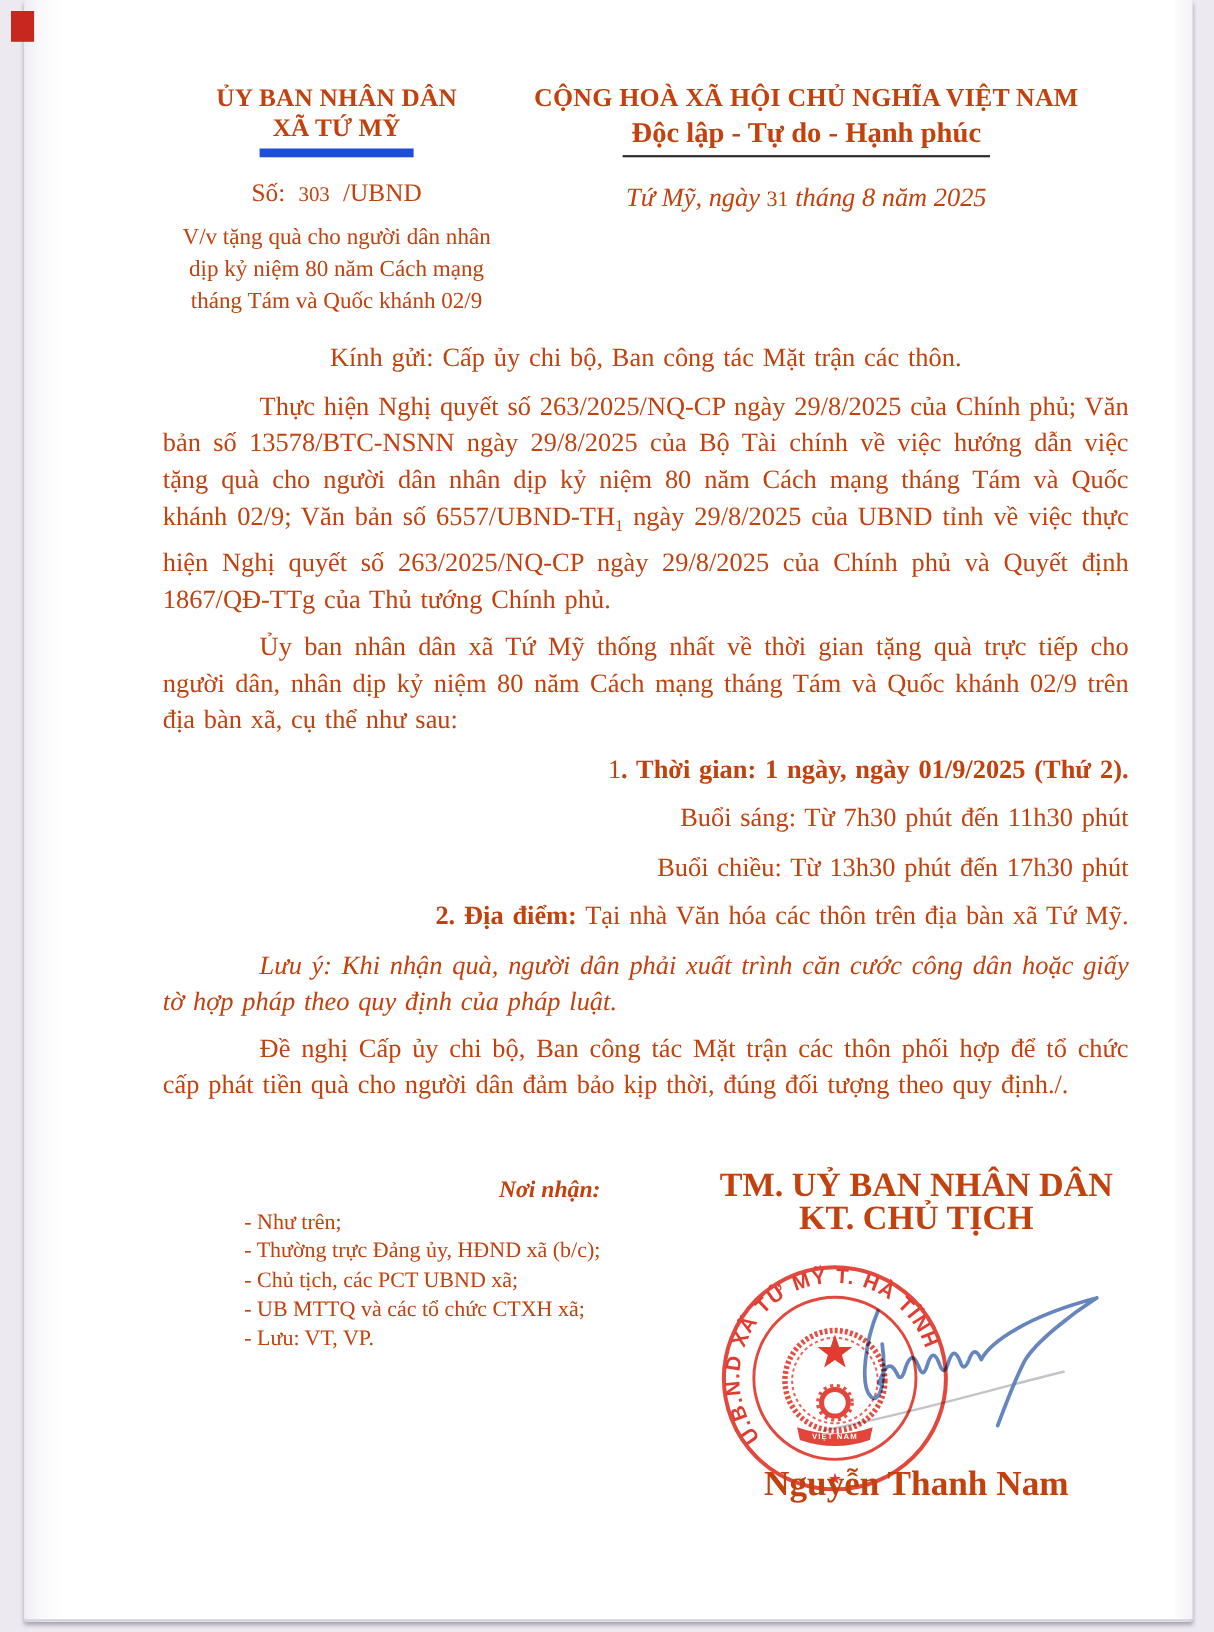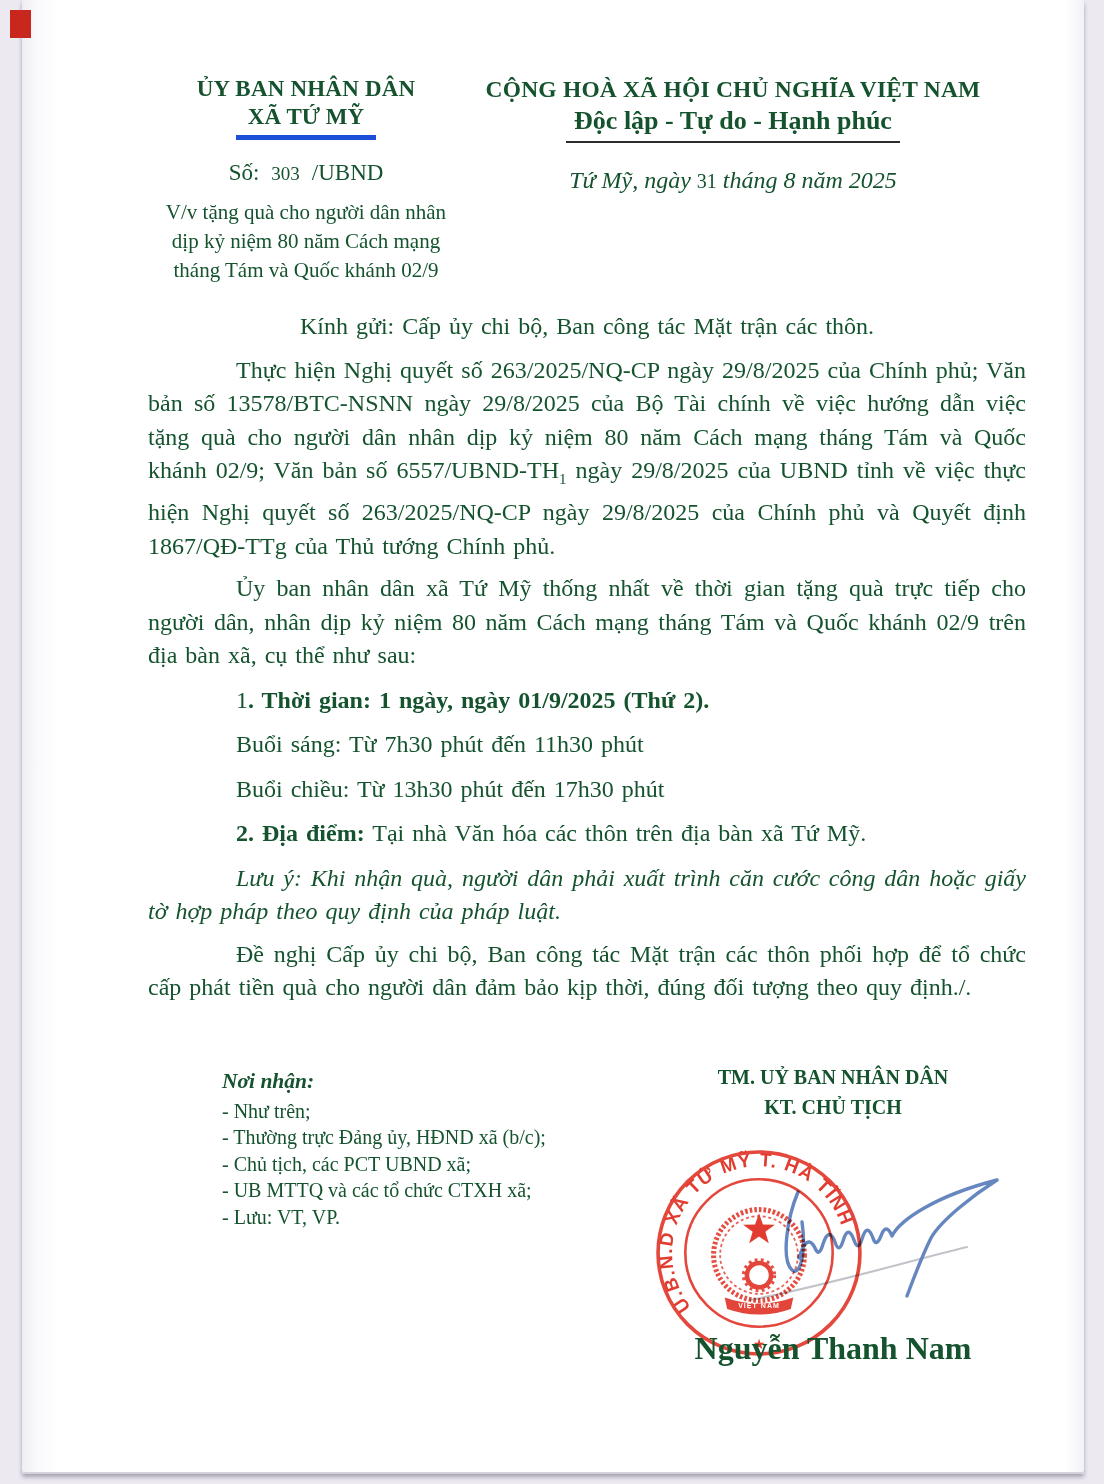--- a/index.html
+++ b/index.html
@@ -1,53 +1,53 @@
 <!DOCTYPE html>
 <html><head>
 <meta charset="utf-8">
 <style>
   html,body{margin:0;padding:0;background:#e9e6ee;}
   .canvas{position:relative;width:1104px;height:1484px;overflow:hidden;
-          background:#ece9f1;font-family:"Liberation Serif","DejaVu Serif",serif;color:#14532d;}
+          background:#ece9f1;font-family:"Liberation Serif","DejaVu Serif",serif;color:#c2410c;}
   .page{position:absolute;left:22px;top:0;right:20px;bottom:10px;border-radius:2px;
         background:linear-gradient(90deg,#efedf3 0,#fafafc 16px,#ffffff 38px,#ffffff calc(100% - 18px),#f3f1f6 100%);
         box-shadow:0 3px 4px rgba(80,75,95,.45), inset 0 -2px 0 #d4d1da;}
   .red-mark{position:absolute;left:10px;top:10px;width:21px;height:28px;background:#c8271d;}
 
   
   .hdr-left{position:absolute;left:128px;top:76px;width:356px;text-align:center;}
   .hl1{font-size:23px;font-weight:bold;letter-spacing:.2px;}
-  .hl2{font-size:23px;font-weight:bold;display:inline-block;border-bottom:5px solid #1d4ed8;padding:2px 12px 5px;}
+  .hl2{font-size:23px;font-weight:bold;display:inline-block;border-bottom:8px solid #1d4ed8;padding:2px 12px 5px;}
   .so{margin-top:20px;font-size:23px;}
   .so .num{font-size:19px;padding:0 12px;text-align:right;}
   .subject{margin-top:12px;font-size:21px;line-height:29px;}
 
   
   .hdr-right{position:absolute;left:468px;top:76px;width:530px;text-align:center;}
   .hr1{font-size:23.5px;font-weight:bold;letter-spacing:.2px;}
   .hr2{font-size:26px;font-weight:bold;display:inline-block;border-bottom:2.5px solid #2b2b2e;padding:1px 8px 5px;margin-top:2px;}
   .date{margin-top:24px;font-size:24px;font-style:italic;}
   .date .day{font-size:20px;font-style:normal;padding:0 6px;}
 
   
   .doc-body{position:absolute;left:148px;top:310px;width:878px;font-size:24px;line-height:33.5px;
             text-align:justify;word-spacing:2px;}
   .doc-body p{margin:0;text-indent:88px;}
   .salutation{text-align:center;text-indent:0 !important;margin-bottom:10px !important;}
   .gap{margin-top:9px !important;}
-  .line{margin-top:11px !important;text-align:left;}
+  .line{margin-top:11px !important;text-align:right;}
   .note{font-style:italic;margin-top:11px !important;}
   b.inl{font-weight:bold;}
   sub{font-size:15px;}
 
   
   .recipients{position:absolute;left:222px;top:1068px;font-size:20px;line-height:26.5px;}
-  .recipients .nn{font-size:21.5px;font-weight:bold;font-style:italic;margin-bottom:3px;}
+  .recipients .nn{font-size:21.5px;font-weight:bold;font-style:italic;margin-bottom:3px;text-align:right;}
   .sign-block{position:absolute;left:628px;top:1062px;width:410px;text-align:center;
-              font-weight:bold;font-size:20px;line-height:30px;}
+              font-weight:bold;font-size:31px;line-height:30px;}
   .signer{position:absolute;left:628px;top:1330px;width:410px;text-align:center;font-weight:bold;font-size:32px;}
 
   .stamp{position:absolute;left:652px;top:1146px;width:214px;height:214px;mix-blend-mode:multiply;}
   .sig{position:absolute;left:735px;top:1158px;width:305px;height:155px;mix-blend-mode:multiply;}
   .stamp text{font-family:"Liberation Sans","DejaVu Sans",sans-serif;}
 </style>
 </head>
 <body>
 
 <div class="canvas">

